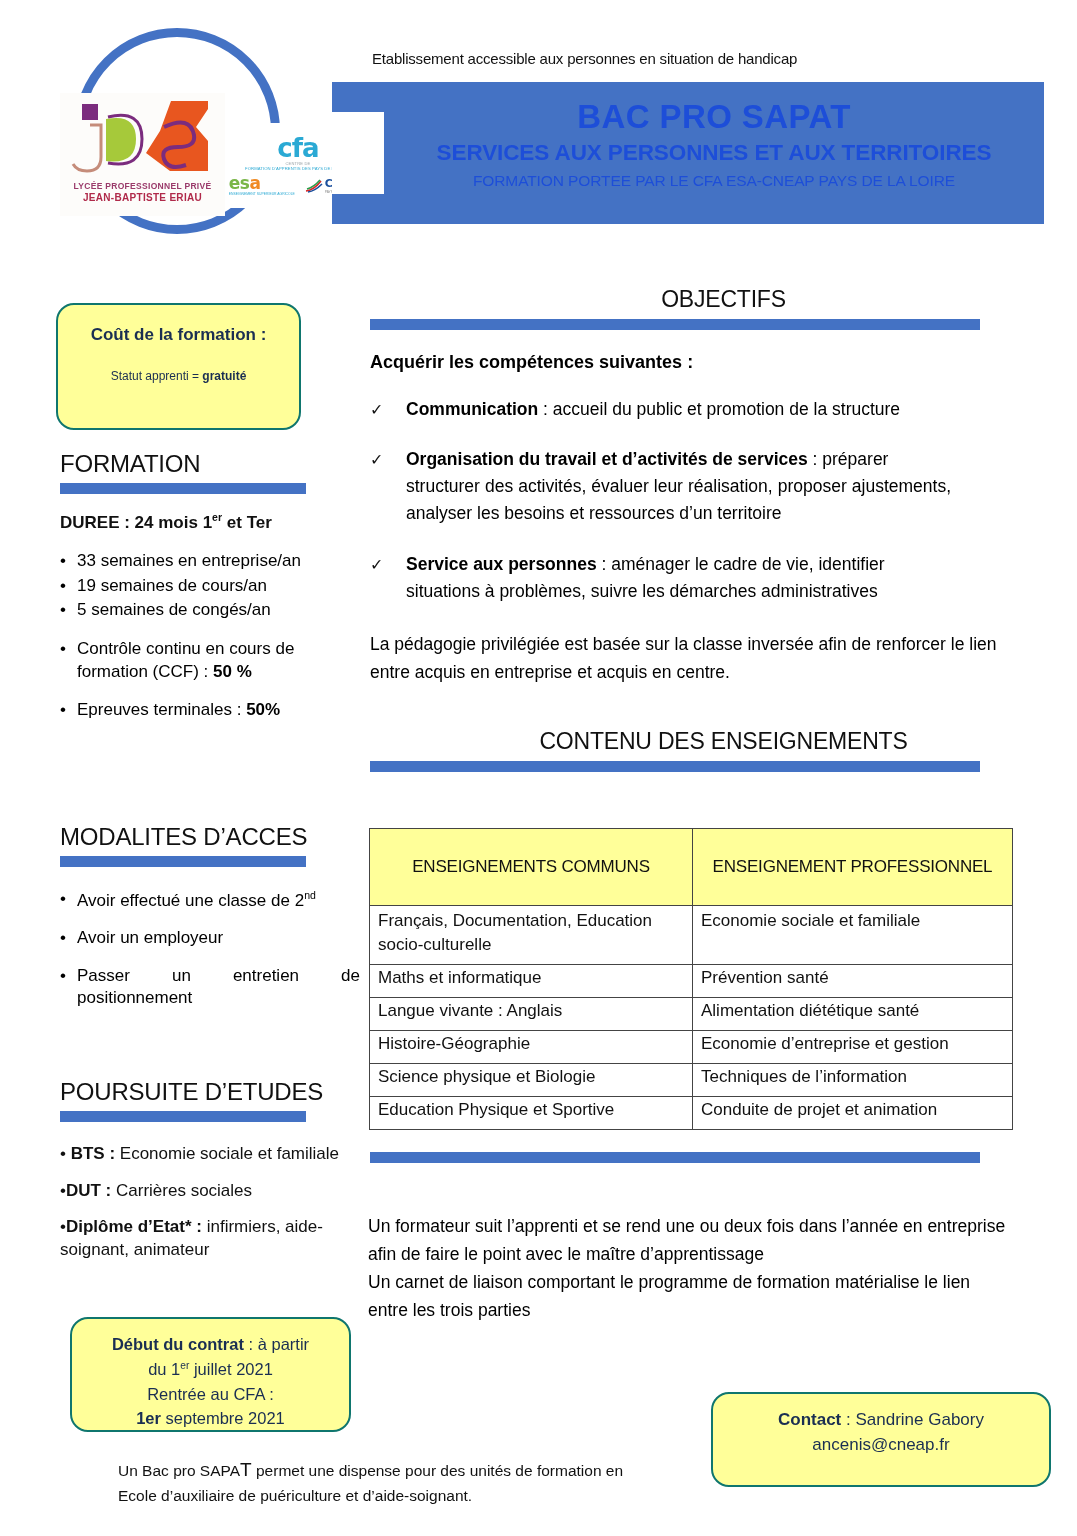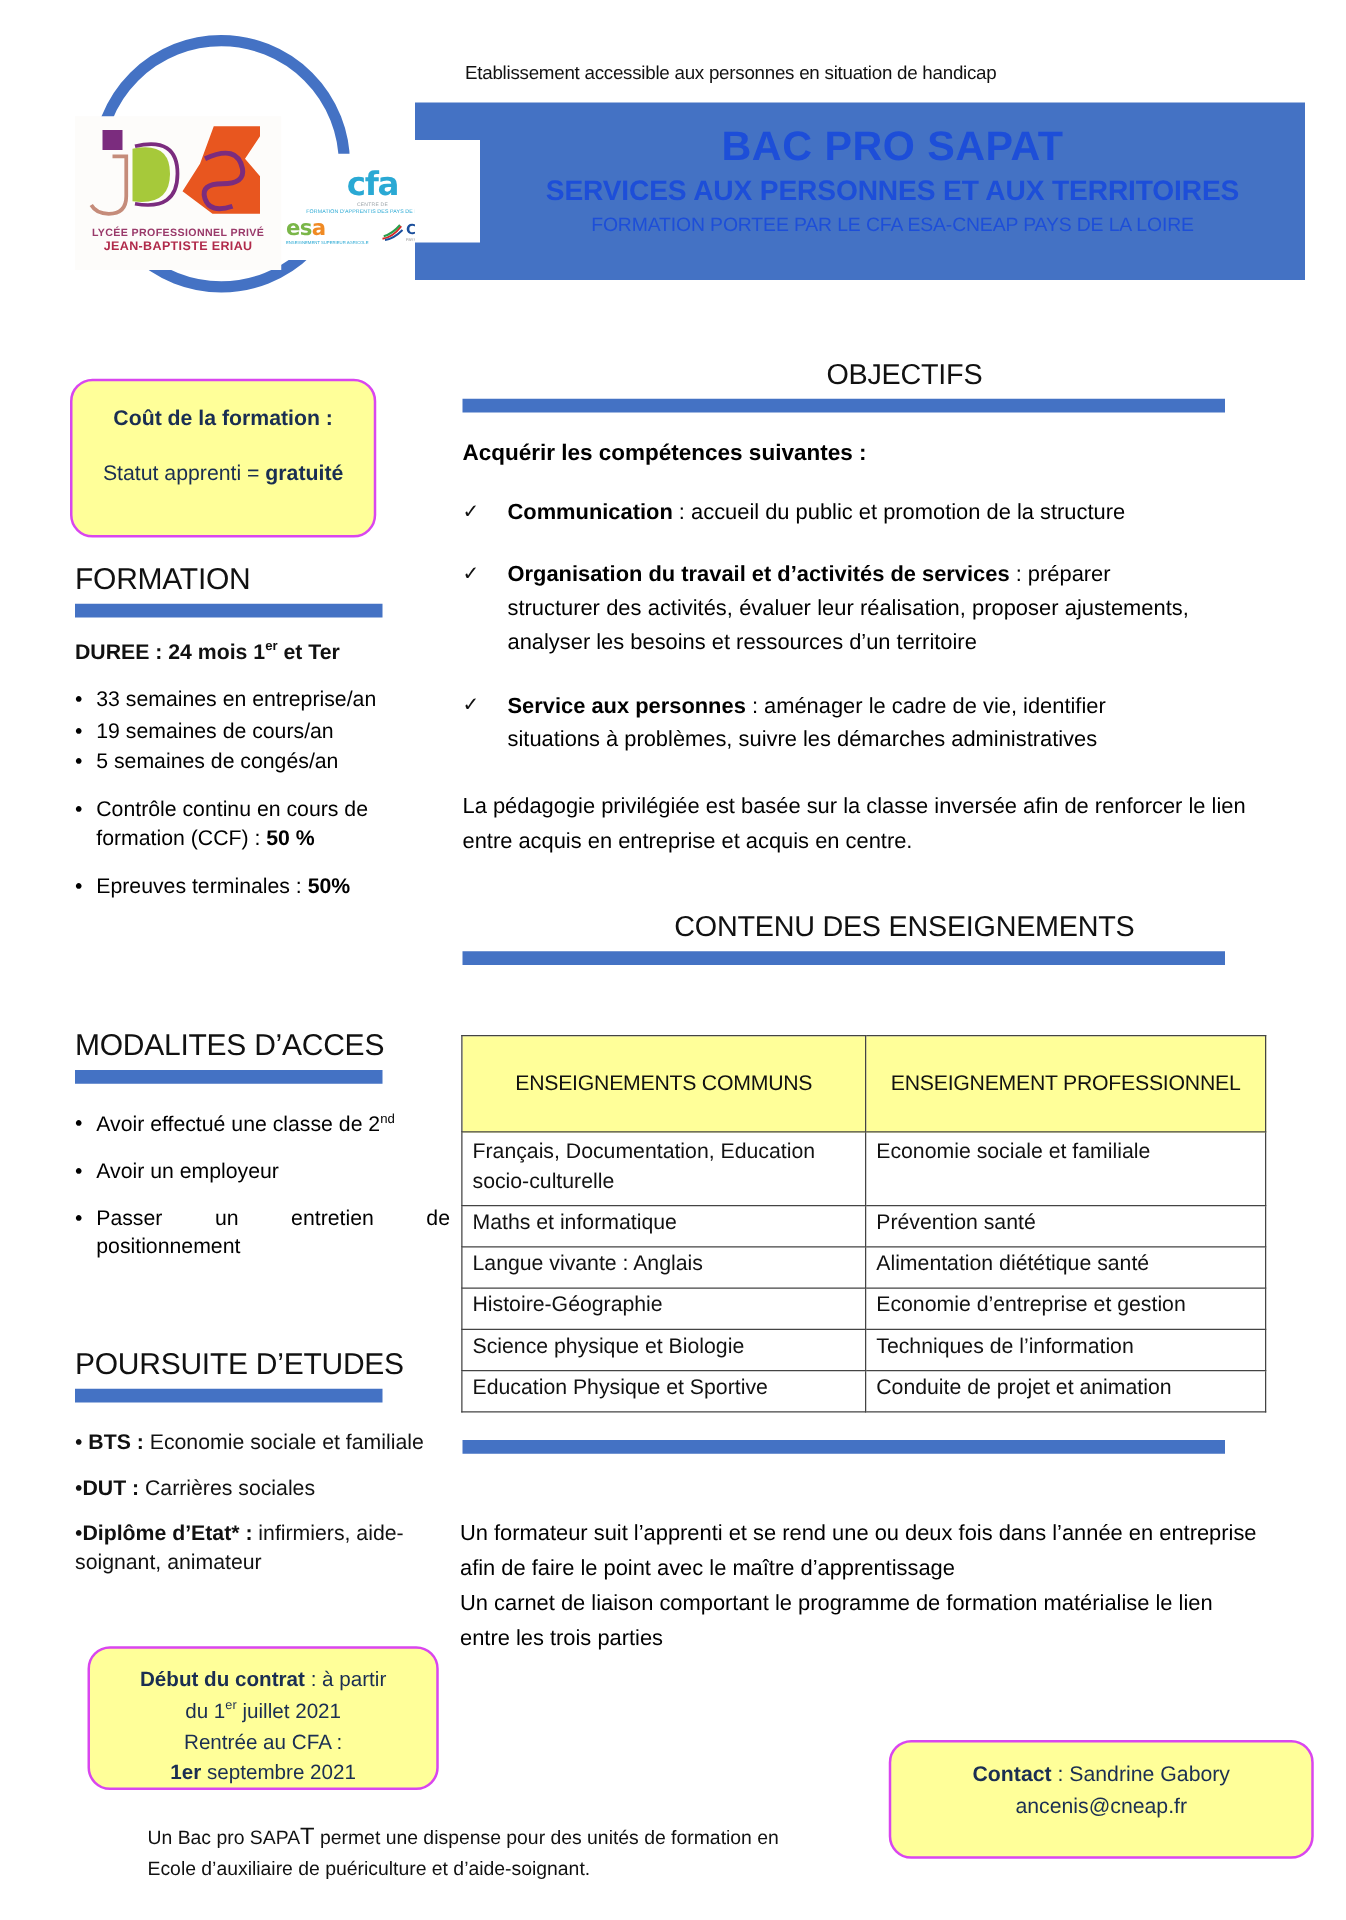--- a/index.html
+++ b/index.html
@@ -158,29 +158,29 @@
   .banner-sub2 {
     font-size: 15.5px;
     letter-spacing: -.1px;
     margin-top: 6px;
   }
 
   
   .ybox {
     position: absolute;
     background: #FFFF99;
-    border: 2px solid #d946ef;
+    border: 2px solid #0f766e;
     border-radius: 18px;
     box-sizing: border-box;
     color: #1a2e52;
     text-align: center;
   }
   .ybox-cost { left: 56px; top: 303px; width: 245px; height: 127px; padding-top: 20px; }
   .ybox-cost .l1 { font-size: 17px; font-weight: bold; }
-  .ybox-cost .l2 { font-size: 17px; margin-top: 24px; }
+  .ybox-cost .l2 { font-size: 12px; margin-top: 24px; }
   .ybox-cost .l2 b { font-weight: bold; }
 
   .ybox-start {
     left: 70px; top: 1317px; width: 281px; height: 115px;
     padding-top: 13px; line-height: 1.5;
   }
   .ybox-start div { font-size: 16.5px; }
   .ybox-start b { font-weight: bold; }
 
   .ybox-contact {

